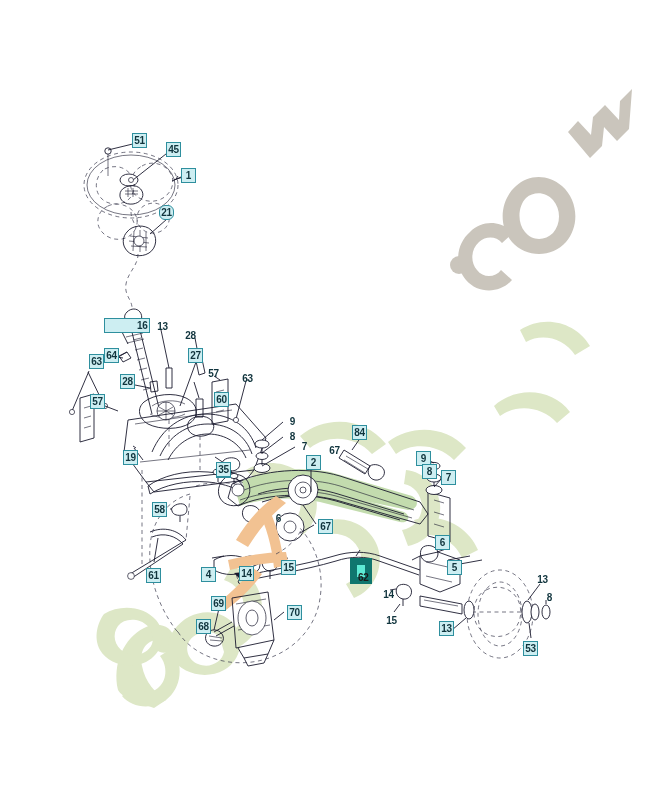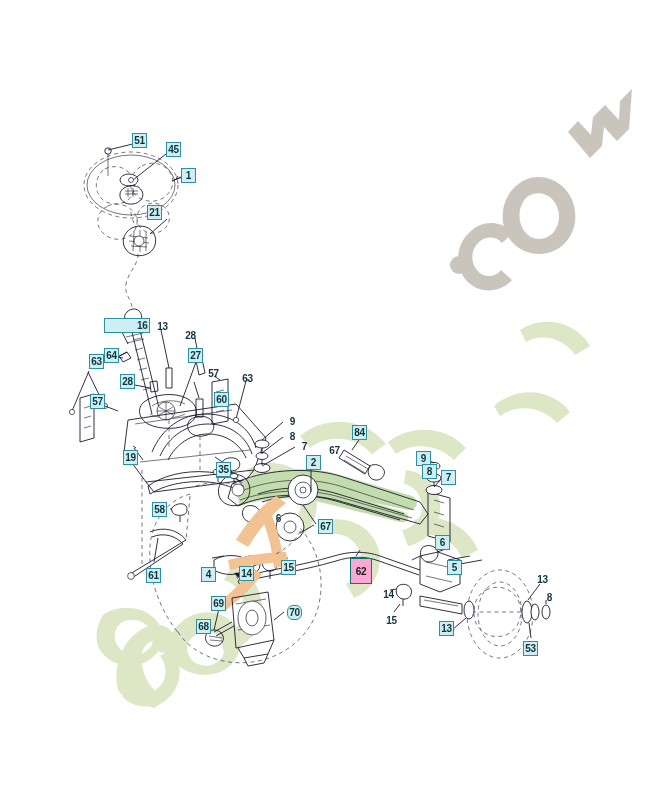--- a/index.html
+++ b/index.html
@@ -35,22 +35,22 @@
     font-weight: bold;
     line-height: 12px;
     text-align: center;
     padding: 1px 1px 0 1px;
     min-width: 15px;
     height: 15px;
     letter-spacing: -0.3px;
     z-index: 40;
   }
   .part-label.highlight {
-    background: #f9a8d4;
-    border: 1px solid #0f766e;
+    background: #5eead4;
+    border: 7px solid #0f766e;
     color: #1a1a1a;
     width: 22px;
     height: 26px;
     line-height: 24px;
   }
 </style>
 </head>
 <body>
 
 <div id="page">
@@ -372,21 +372,21 @@
       <path class="ln" d="M218 476 l0 6"></path>
       <ellipse cx="234" cy="476" rx="4" ry="2.6" class="wht"></ellipse>
       <path class="ln" d="M234 479 l0 5"></path>
     </g>
 
   </svg>
 
   <div class="part-label" style="left:132px; top:133px;">51</div>
   <div class="part-label" style="left:166px; top:142px;">45</div>
   <div class="part-label" style="left:181px; top:168px;">1</div>
-  <div class="part-label" style="left:147px; top:205px;">21</div>
+  <div class="part-label" style="left:159px; top:205px;border-radius:6px;">21</div>
   <div class="part-label" style="left:104px; top:318px;padding-left:32px;">16</div>
   <div class="part-label" style="left:155px; top:320px; background:transparent; border:none;">13</div>
   <div class="part-label" style="left:183px; top:329px; background:transparent; border:none;">28</div>
   <div class="part-label" style="left:89px;  top:354px;">63</div>
   <div class="part-label" style="left:104px; top:348px;">64</div>
   <div class="part-label" style="left:188px; top:348px;">27</div>
   <div class="part-label" style="left:120px; top:374px;">28</div>
   <div class="part-label" style="left:90px;  top:394px;">57</div>
   <div class="part-label" style="left:183px; top:392px;margin-left:31px;">60</div>
   <div class="part-label" style="left:206px; top:367px; background:transparent; border:none;">57</div>
@@ -410,19 +410,19 @@
   <div class="part-label" style="left:146px; top:568px;">61</div>
   <div class="part-label" style="left:201px; top:567px;">4</div>
   <div class="part-label" style="left:239px; top:566px;">14</div>
   <div class="part-label" style="left:281px; top:560px;">15</div>
   <div class="part-label highlight" style="left:350px; top:558px;">62</div>
   <div class="part-label" style="left:447px; top:560px;">5</div>
   <div class="part-label" style="left:381px; top:588px; background:transparent; border:none;">14</div>
   <div class="part-label" style="left:535px; top:573px; background:transparent; border:none;">13</div>
   <div class="part-label" style="left:542px; top:591px; background:transparent; border:none;">8</div>
   <div class="part-label" style="left:211px; top:596px;">69</div>
-  <div class="part-label" style="left:287px; top:605px;border-radius:6px;">70</div>
+  <div class="part-label" style="left:287px; top:605px;">70</div>
   <div class="part-label" style="left:384px; top:614px; background:transparent; border:none;">15</div>
   <div class="part-label" style="left:196px; top:619px;">68</div>
   <div class="part-label" style="left:439px; top:621px;">13</div>
   <div class="part-label" style="left:523px; top:641px;">53</div>
 
 </div>
 
 </body></html>

